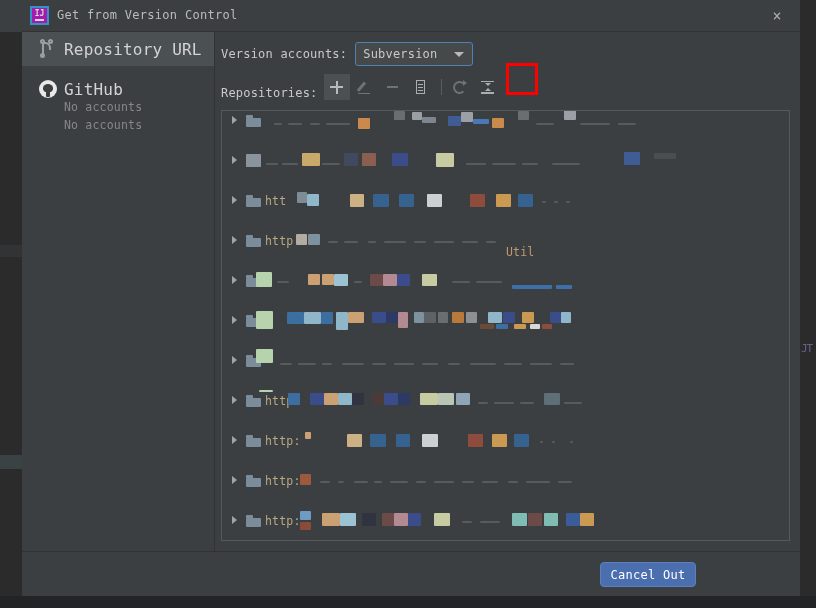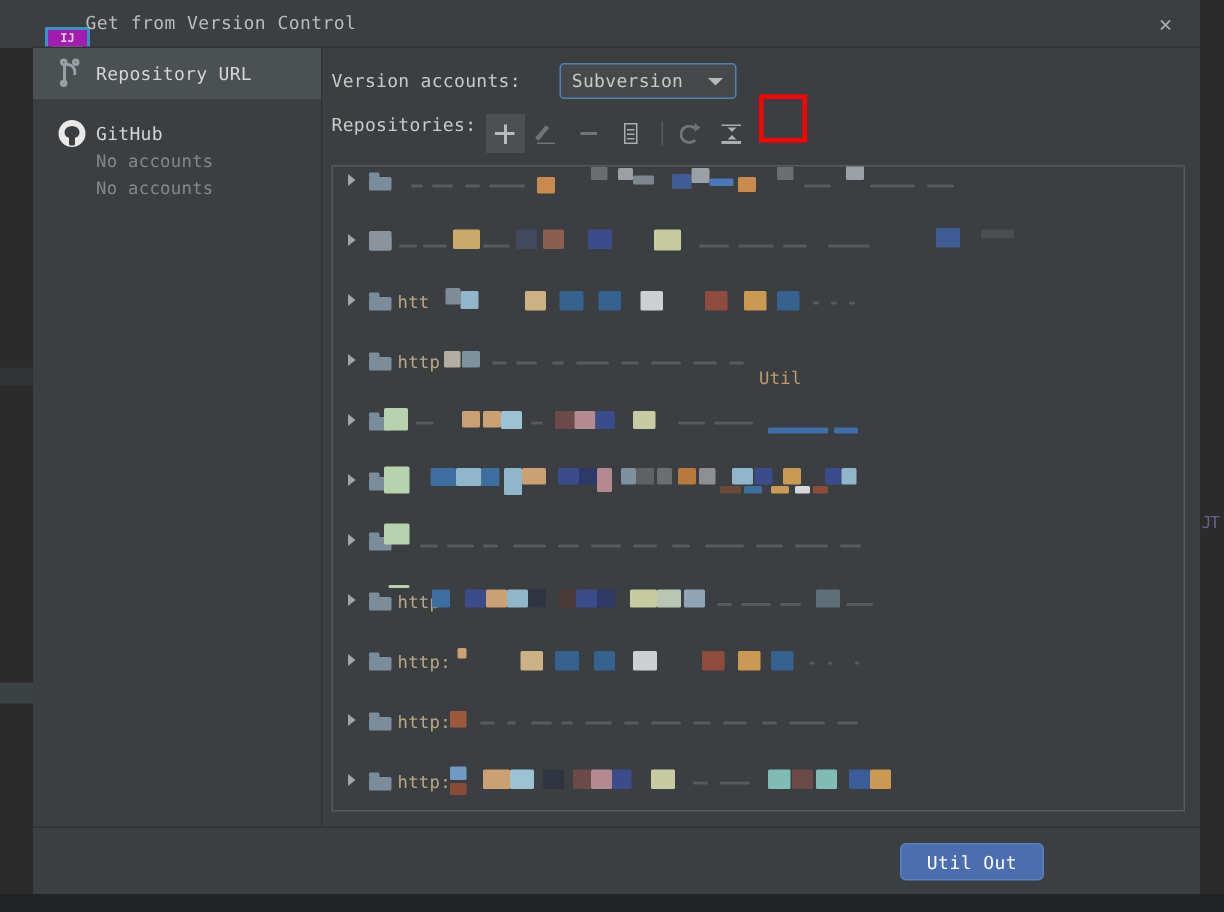--- a/index.html
+++ b/index.html
@@ -22,41 +22,41 @@
 
   
   .dialog{
     position:absolute;left:22px;top:0;width:778px;height:596px;
     background:#3c3f41;
     display:flex;flex-direction:column;
   }
 
   
   .titlebar{position:relative;height:32px;flex:0 0 32px;background:#3c3f41;}
-  .ij-icon{position:absolute;left:8px;top:6px;width:30px;height:19px;
-    border:2px solid #3592c4;background:#a21caf;box-sizing:border-box;margin-top:12px;}
+  .ij-icon{position:absolute;left:8px;top:6px;width:19px;height:19px;
+    border:2px solid #3592c4;background:#a21caf;box-sizing:border-box;}
   .ij-icon .ij-txt{position:absolute;left:0;right:0;top:1px;text-align:center;
     font-size:8px;font-weight:bold;color:#d6d6d6;line-height:9px;letter-spacing:0px;}
   .ij-icon .ij-bar{position:absolute;left:3px;right:3px;bottom:2px;height:2px;background:#d6d6d6;}
   .title-text{position:absolute;left:35px;top:8px;font-size:12px;color:#bbbbbb;letter-spacing:.3px;}
   .close-btn{position:absolute;right:10px;top:4px;width:26px;height:24px;
     display:flex;align-items:center;justify-content:center;
     font-size:15px;color:#a9a9a9;line-height:1;cursor:default;}
   .titlebar-sep{position:absolute;left:0;right:0;bottom:0;height:1px;background:#323232;}
 
   
   .body{flex:1 1 auto;display:flex;min-height:0;}
 
   
   .sidebar{width:192px;flex:0 0 192px;background:#3c3f41;border-right:1px solid #323232;
     position:relative;padding-top:0;}
   .side-item{position:relative;height:34px;display:flex;align-items:center;padding-left:14px;}
   .side-item.sel{background:#4b5052;}
   .side-ico{width:22px;height:20px;flex:0 0 22px;position:relative;margin-right:6px;}
-  .side-label{font-size:12px;color:#d4d4d4;letter-spacing:.2px;}
+  .side-label{font-size:16px;color:#d4d4d4;letter-spacing:.2px;}
   .side-sub{font-size:11.5px;color:#878787;letter-spacing:.2px;padding-left:42px;
     margin-top:-6px;margin-bottom:10px;}
   .grp{margin-top:6px;}
 
   
   .ic-branch{position:absolute;left:5px;top:1px;width:13px;height:17px;}
   .ic-branch .v{position:absolute;left:1px;top:2px;width:2px;height:14px;background:#9aa0a6;border-radius:1px;}
   .ic-branch .dot{position:absolute;width:5px;height:5px;border:2px solid #9aa0a6;border-radius:50%;box-sizing:border-box;}
   .ic-branch .d1{left:-1px;top:-1px;}
   .ic-branch .d2{left:7px;top:-1px;}
@@ -80,28 +80,28 @@
     border-top:5px solid transparent;border-bottom:5px solid transparent;
     transform:scaleX(-1);left:6px;}
   .ic-sp .tri{position:absolute;left:5px;top:4px;width:0;height:0;
     border-left:7px solid #ffffff;border-top:5px solid transparent;border-bottom:5px solid transparent;
     opacity:.92;z-index:2;}
 
   
   .main{flex:1 1 auto;position:relative;background:#3c3f41;padding:0;}
   .row-vc{position:absolute;left:6px;top:10px;display:flex;align-items:center;}
   .lbl{font-size:12px;color:#c9c9c9;letter-spacing:.2px;}
-  .combo{margin-left:26px;width:118px;height:24px;background:#45494a;
+  .combo{margin-left:8px;width:118px;height:24px;background:#45494a;
     border:1.5px solid #4e82b5;border-radius:3px;position:relative;
     display:flex;align-items:center;box-sizing:border-box;}
   .combo .val{font-size:12px;color:#c9c9c9;padding-left:7px;letter-spacing:.2px;}
   .combo .caret{position:absolute;right:8px;top:9px;width:0;height:0;
     border-left:5px solid transparent;border-right:5px solid transparent;border-top:5px solid #b9b9b9;}
 
-  .row-rep{position:absolute;left:6px;top:44px;display:flex;align-items:flex-start;height:24px;}
+  .row-rep{position:absolute;left:6px;top:44px;display:flex;align-items:flex-end;height:24px;}
   .tb{display:flex;align-items:center;margin-left:6px;}
   .tbtn{width:26px;height:26px;position:relative;display:flex;align-items:center;
     justify-content:center;margin-right:2px;}
   .tbtn.hl{background:#4c5052;}
   .sep-v{width:1px;height:16px;background:#5a5d5f;margin:0 5px;}
 
   .plus-g{position:relative;width:13px;height:13px;}
   .plus-g i{position:absolute;background:#b6bbbf;}
   .plus-g i.h{left:0;top:5.5px;width:13px;height:2px;}
   .plus-g i.v{left:5.5px;top:0;width:2px;height:13px;}
@@ -533,17 +533,17 @@
             <div class="blk" style="left:358px;top:2px;width:14px;height:13px;background:#cb9a52;"></div>
             <div class="tiny" style="left:240px;top:10px;width:10px;"></div>
             <div class="tiny" style="left:258px;top:10px;width:20px;"></div>
           </div>
 
         </div>
       </div>
     </div>
 
     <div class="footer">
-      <div class="btn btn-primary">Util Out</div>
+      <div class="btn btn-primary">Cancel Out</div>
     </div>
 
   </div>
 </div>
 
 </body></html>

